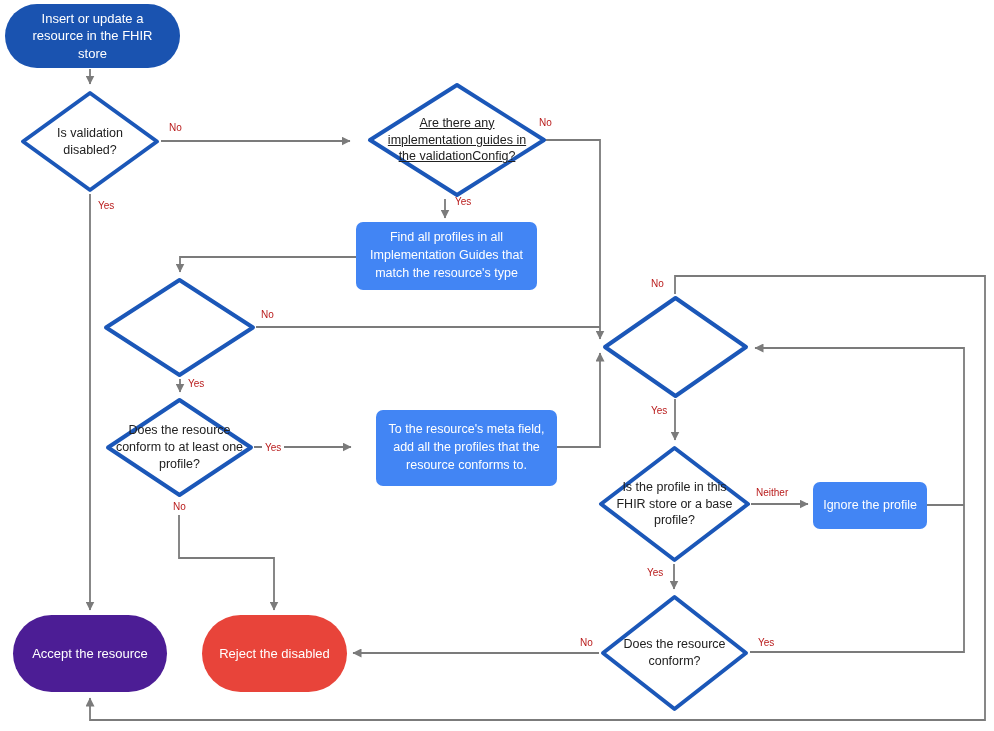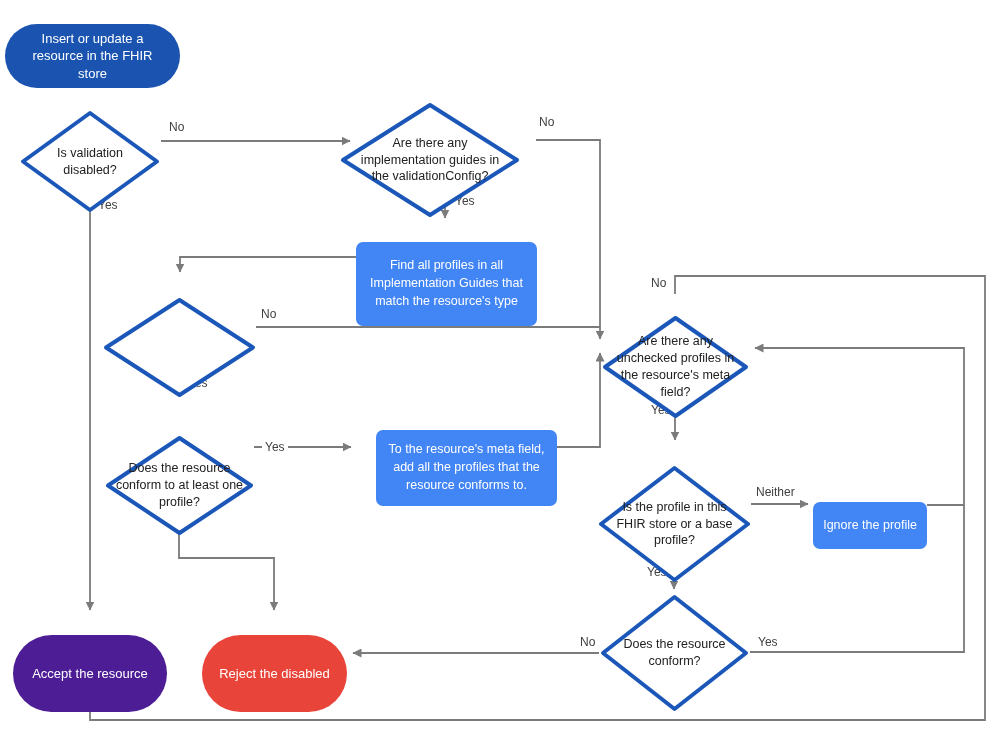--- a/index.html
+++ b/index.html
@@ -1,31 +1,31 @@
 <!DOCTYPE html>
 <html><head>
 <meta charset="utf-8">
 <style>
   html,body{margin:0;padding:0;background:#ffffff;}
   body{width:994px;height:731px;position:relative;overflow:hidden;
        font-family:"Liberation Sans", sans-serif;-webkit-font-smoothing:antialiased;}
   #edges{position:absolute;left:0;top:0;z-index:1;}
   .node{position:absolute;display:flex;align-items:center;justify-content:center;
-        text-align:center;box-sizing:border-box;z-index:3;margin-top:20px;}
+        text-align:center;box-sizing:border-box;z-index:3;}
   .stadium{color:#ffffff;font-size:13px;line-height:1.35;border-radius:40px;padding:6px 14px;}
   .stadium.start{background:#1a53b0;}
   .stadium.accept{background:#4c1d95;}
   .stadium.reject{background:#e8443a;}
   .process{background:#4285f4;color:#ffffff;font-size:12.5px;line-height:1.42;
            border-radius:7px;padding:6px 10px;}
   .diamond{color:#212121;font-size:12.5px;line-height:1.35;}
   .diamond .dshape{position:absolute;left:0;top:0;width:100%;height:100%;}
   .diamond .dlabel{position:relative;z-index:2;padding:0 16px;}
-  .elabel{position:absolute;z-index:2;background:#ffffff;color:#404040;
-          font-size:12px;padding:0 3px;line-height:17px;}
+  .elabel{position:absolute;z-index:2;background:#ffffff;color:#b91c1c;
+          font-size:10px;padding:0 3px;line-height:17px;}
 </style>
 </head>
 <body>
 
 <svg id="edges" width="994" height="731">
   <defs>
     <marker id="arr" markerWidth="10" markerHeight="9" refX="8.5" refY="4.5" orient="auto" markerUnits="userSpaceOnUse">
       <path d="M0,0 L9,4.5 L0,9 Z" fill="#7b7b7b"></path>
     </marker>
   </defs>
@@ -70,67 +70,66 @@
   <span>Insert or update a resource in the FHIR store</span>
 </div>
 
 <div class="node diamond" style="left:20px;top:90px;width:140px;height:103px;">
   <svg class="dshape" viewBox="0 0 140 103">
     <polygon points="70,3 137,51.5 70,100 3,51.5" fill="#ffffff" stroke="#1b57b8" stroke-width="4" stroke-linejoin="round"></polygon>
   </svg>
   <div class="dlabel">Is validation disabled?</div>
 </div>
 
-<div class="node diamond" style="left:340px;top:82px;width:180px;height:116px;">
+<div class="node diamond" style="left:367px;top:82px;width:180px;height:116px;text-decoration:underline;">
   <svg class="dshape" viewBox="0 0 180 116">
     <polygon points="90,3 177,58 90,113 3,58" fill="#ffffff" stroke="#1b57b8" stroke-width="4" stroke-linejoin="round"></polygon>
   </svg>
   <div class="dlabel" style="padding:0 12px;">Are there any implementation guides in the validationConfig?</div>
 </div>
 
-<div class="node process" style="left:356px;top:222px;width:181px;height:84px;">
+<div class="node process" style="left:356px;top:222px;width:181px;height:68px;">
   <span>Find all profiles in all Implementation Guides that match the resource's type</span>
 </div>
 
 <div class="node diamond" style="left:103px;top:277px;width:153px;height:101px;">
   <svg class="dshape" viewBox="0 0 153 101">
     <polygon points="76.5,3 150,50.5 76.5,98 3,50.5" fill="#ffffff" stroke="#1b57b8" stroke-width="4" stroke-linejoin="round"></polygon>
   </svg>
 </div>
 
-<div class="node diamond" style="left:105px;top:415px;width:149px;height:101px;">
+<div class="node diamond" style="left:105px;top:397px;width:149px;height:101px;">
   <svg class="dshape" viewBox="0 0 149 101">
     <polygon points="74.5,3 146,50.5 74.5,98 3,50.5" fill="#ffffff" stroke="#1b57b8" stroke-width="4" stroke-linejoin="round"></polygon>
   </svg>
   <div class="dlabel" style="padding:0 10px;">Does the resource conform to at least one profile?</div>
 </div>
 
 <div class="node process" style="left:376px;top:410px;width:181px;height:76px;">
   <span>To the resource's meta field, add all the profiles that the resource conforms to.</span>
 </div>
 
 <div class="node diamond" style="left:602px;top:295px;width:147px;height:104px;">
   <svg class="dshape" viewBox="0 0 147 104">
     <polygon points="73.5,3 144,52 73.5,101 3,52" fill="#ffffff" stroke="#1b57b8" stroke-width="4" stroke-linejoin="round"></polygon>
   </svg>
-  <div class="dlabel" style="padding:0 13px;">Are there any unchecked profiles in the resource's meta field?</div>
 </div>
 
 <div class="node diamond" style="left:598px;top:445px;width:153px;height:118px;">
   <svg class="dshape" viewBox="0 0 153 118">
     <polygon points="76.5,3 150,59 76.5,115 3,59" fill="#ffffff" stroke="#1b57b8" stroke-width="4" stroke-linejoin="round"></polygon>
   </svg>
   <div class="dlabel" style="padding:0 12px;">Is the profile in this FHIR store or a base profile?</div>
 </div>
 
 <div class="node process" style="left:813px;top:482px;width:114px;height:47px;justify-content:flex-end;">
   <span>Ignore the profile</span>
 </div>
 
-<div class="node diamond" style="left:600px;top:574px;width:149px;height:118px;">
+<div class="node diamond" style="left:600px;top:594px;width:149px;height:118px;">
   <svg class="dshape" viewBox="0 0 149 118">
     <polygon points="74.5,3 146,59 74.5,115 3,59" fill="#ffffff" stroke="#1b57b8" stroke-width="4" stroke-linejoin="round"></polygon>
   </svg>
   <div class="dlabel" style="padding:0 20px;">Does the resource conform?</div>
 </div>
 
 <div class="node stadium accept" style="left:13px;top:615px;width:154px;height:77px;">
   <span>Accept the resource</span>
 </div>
 

